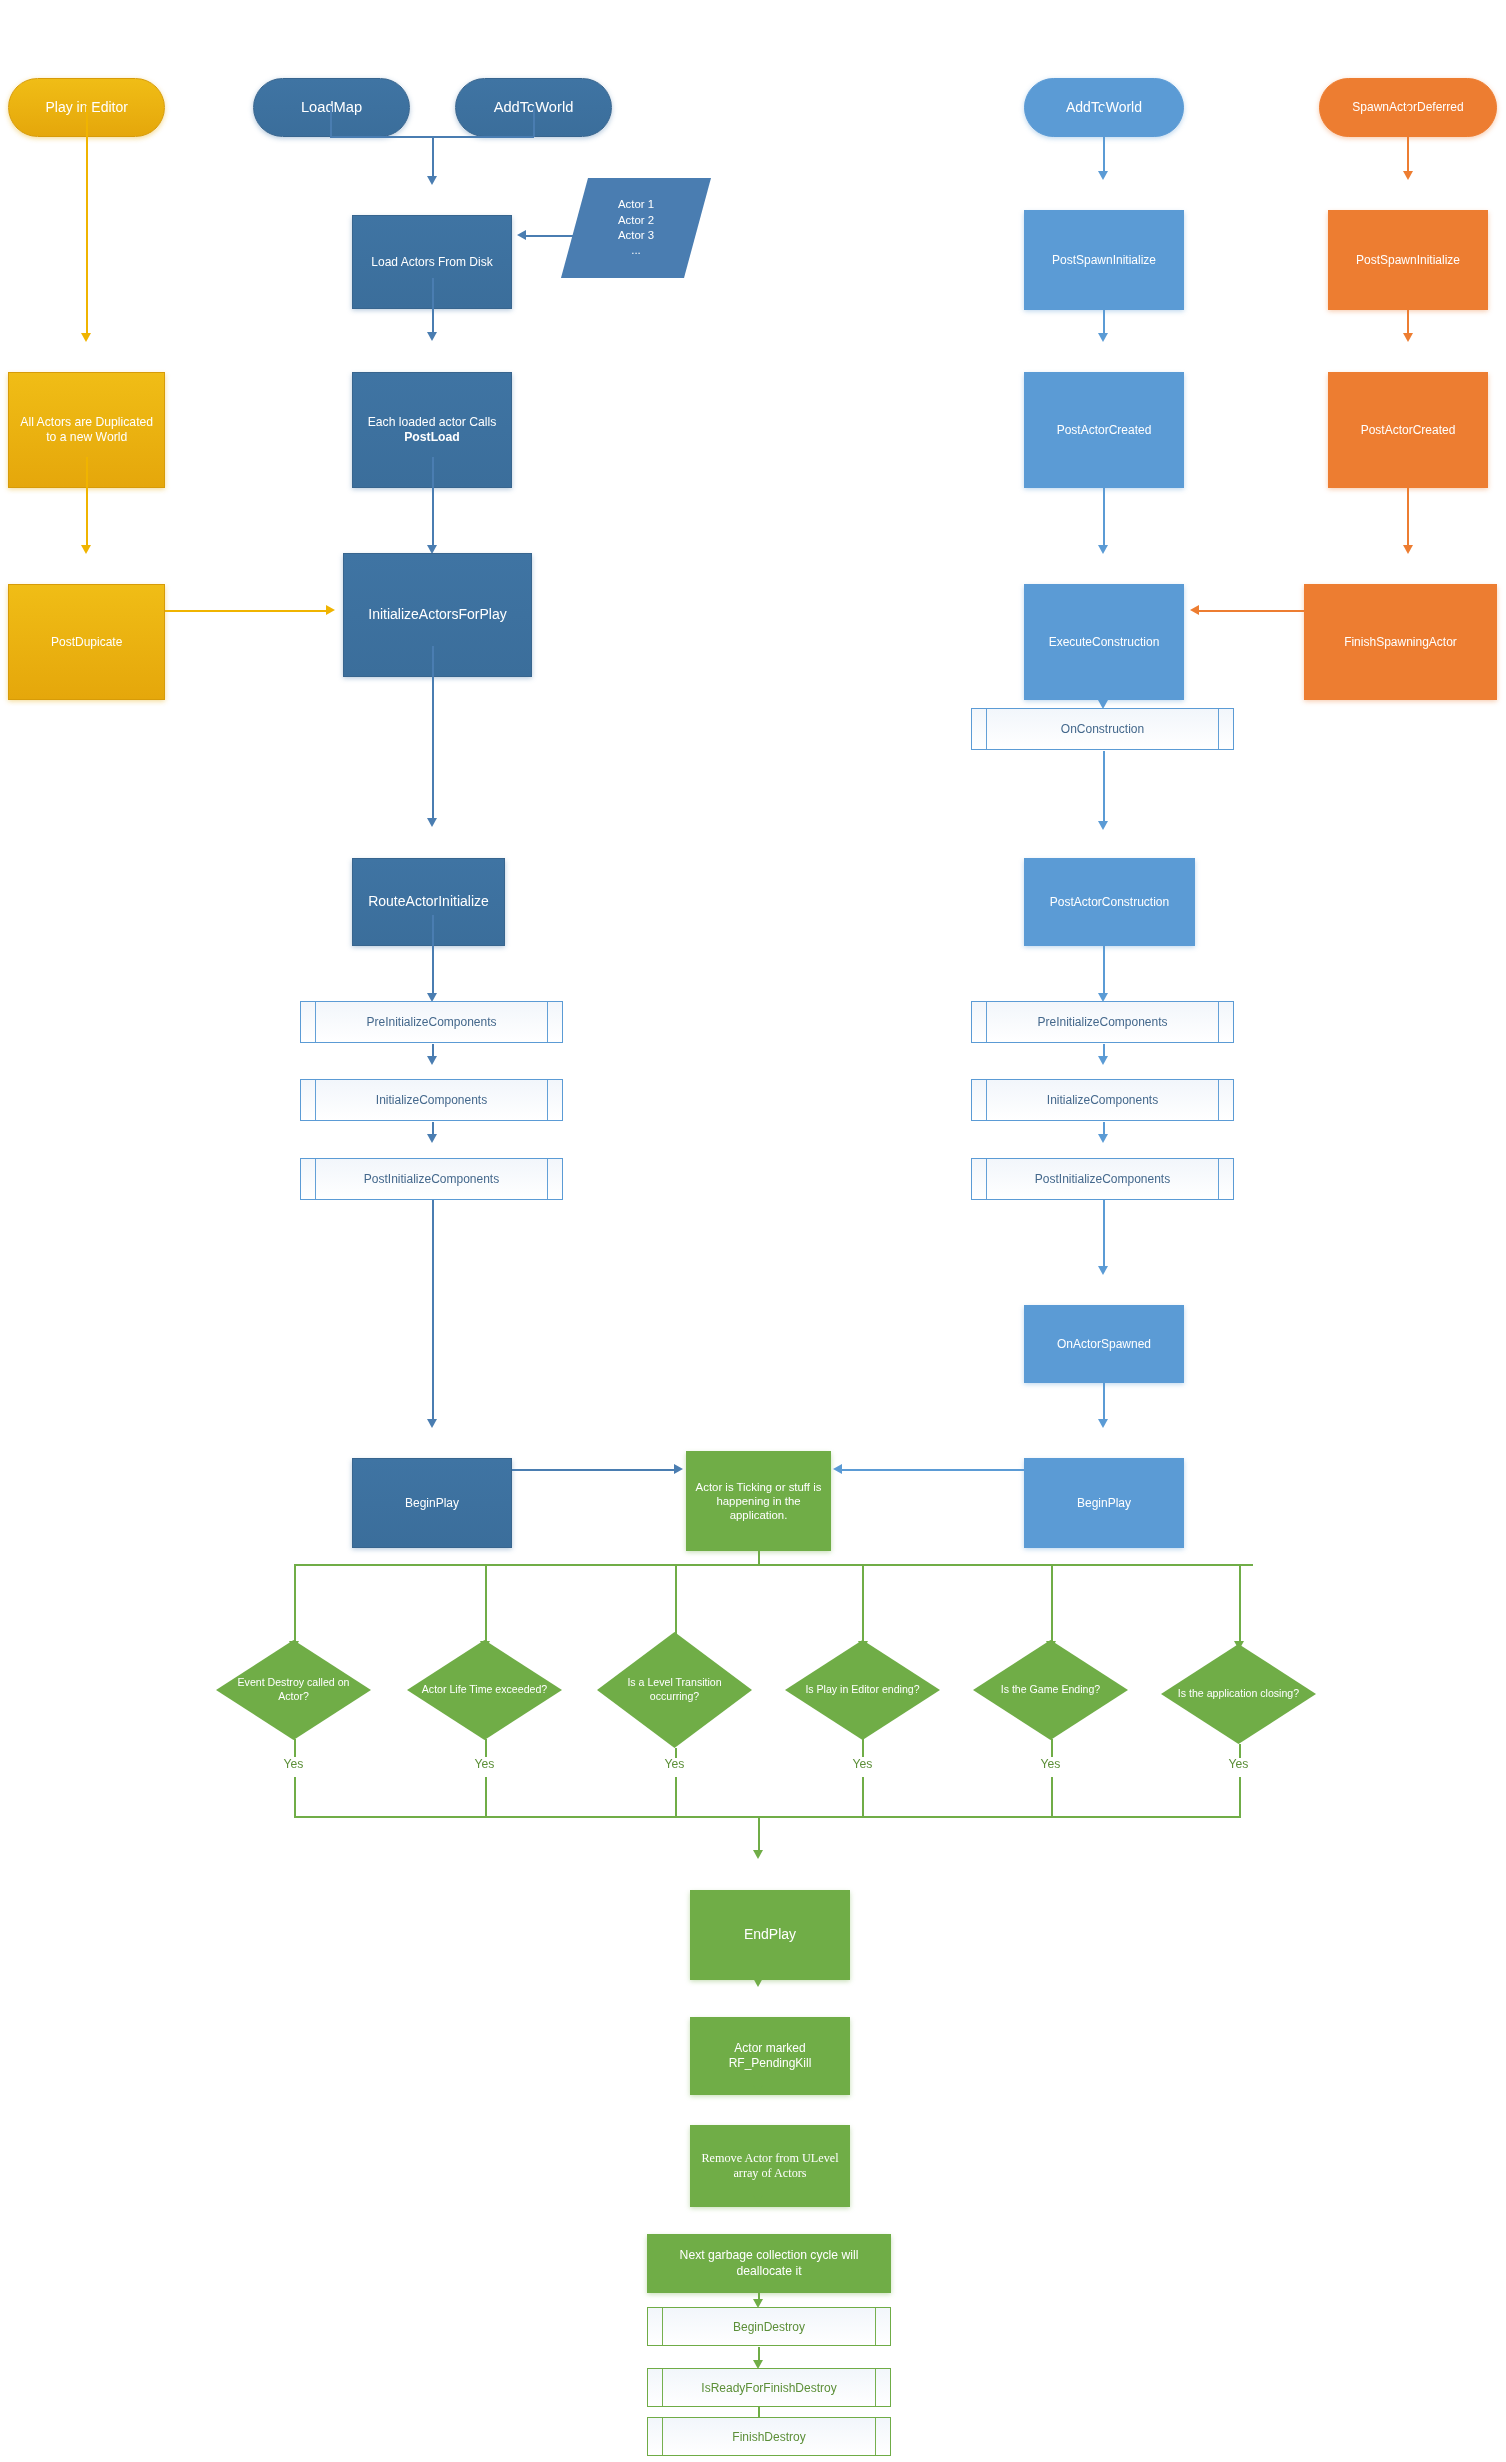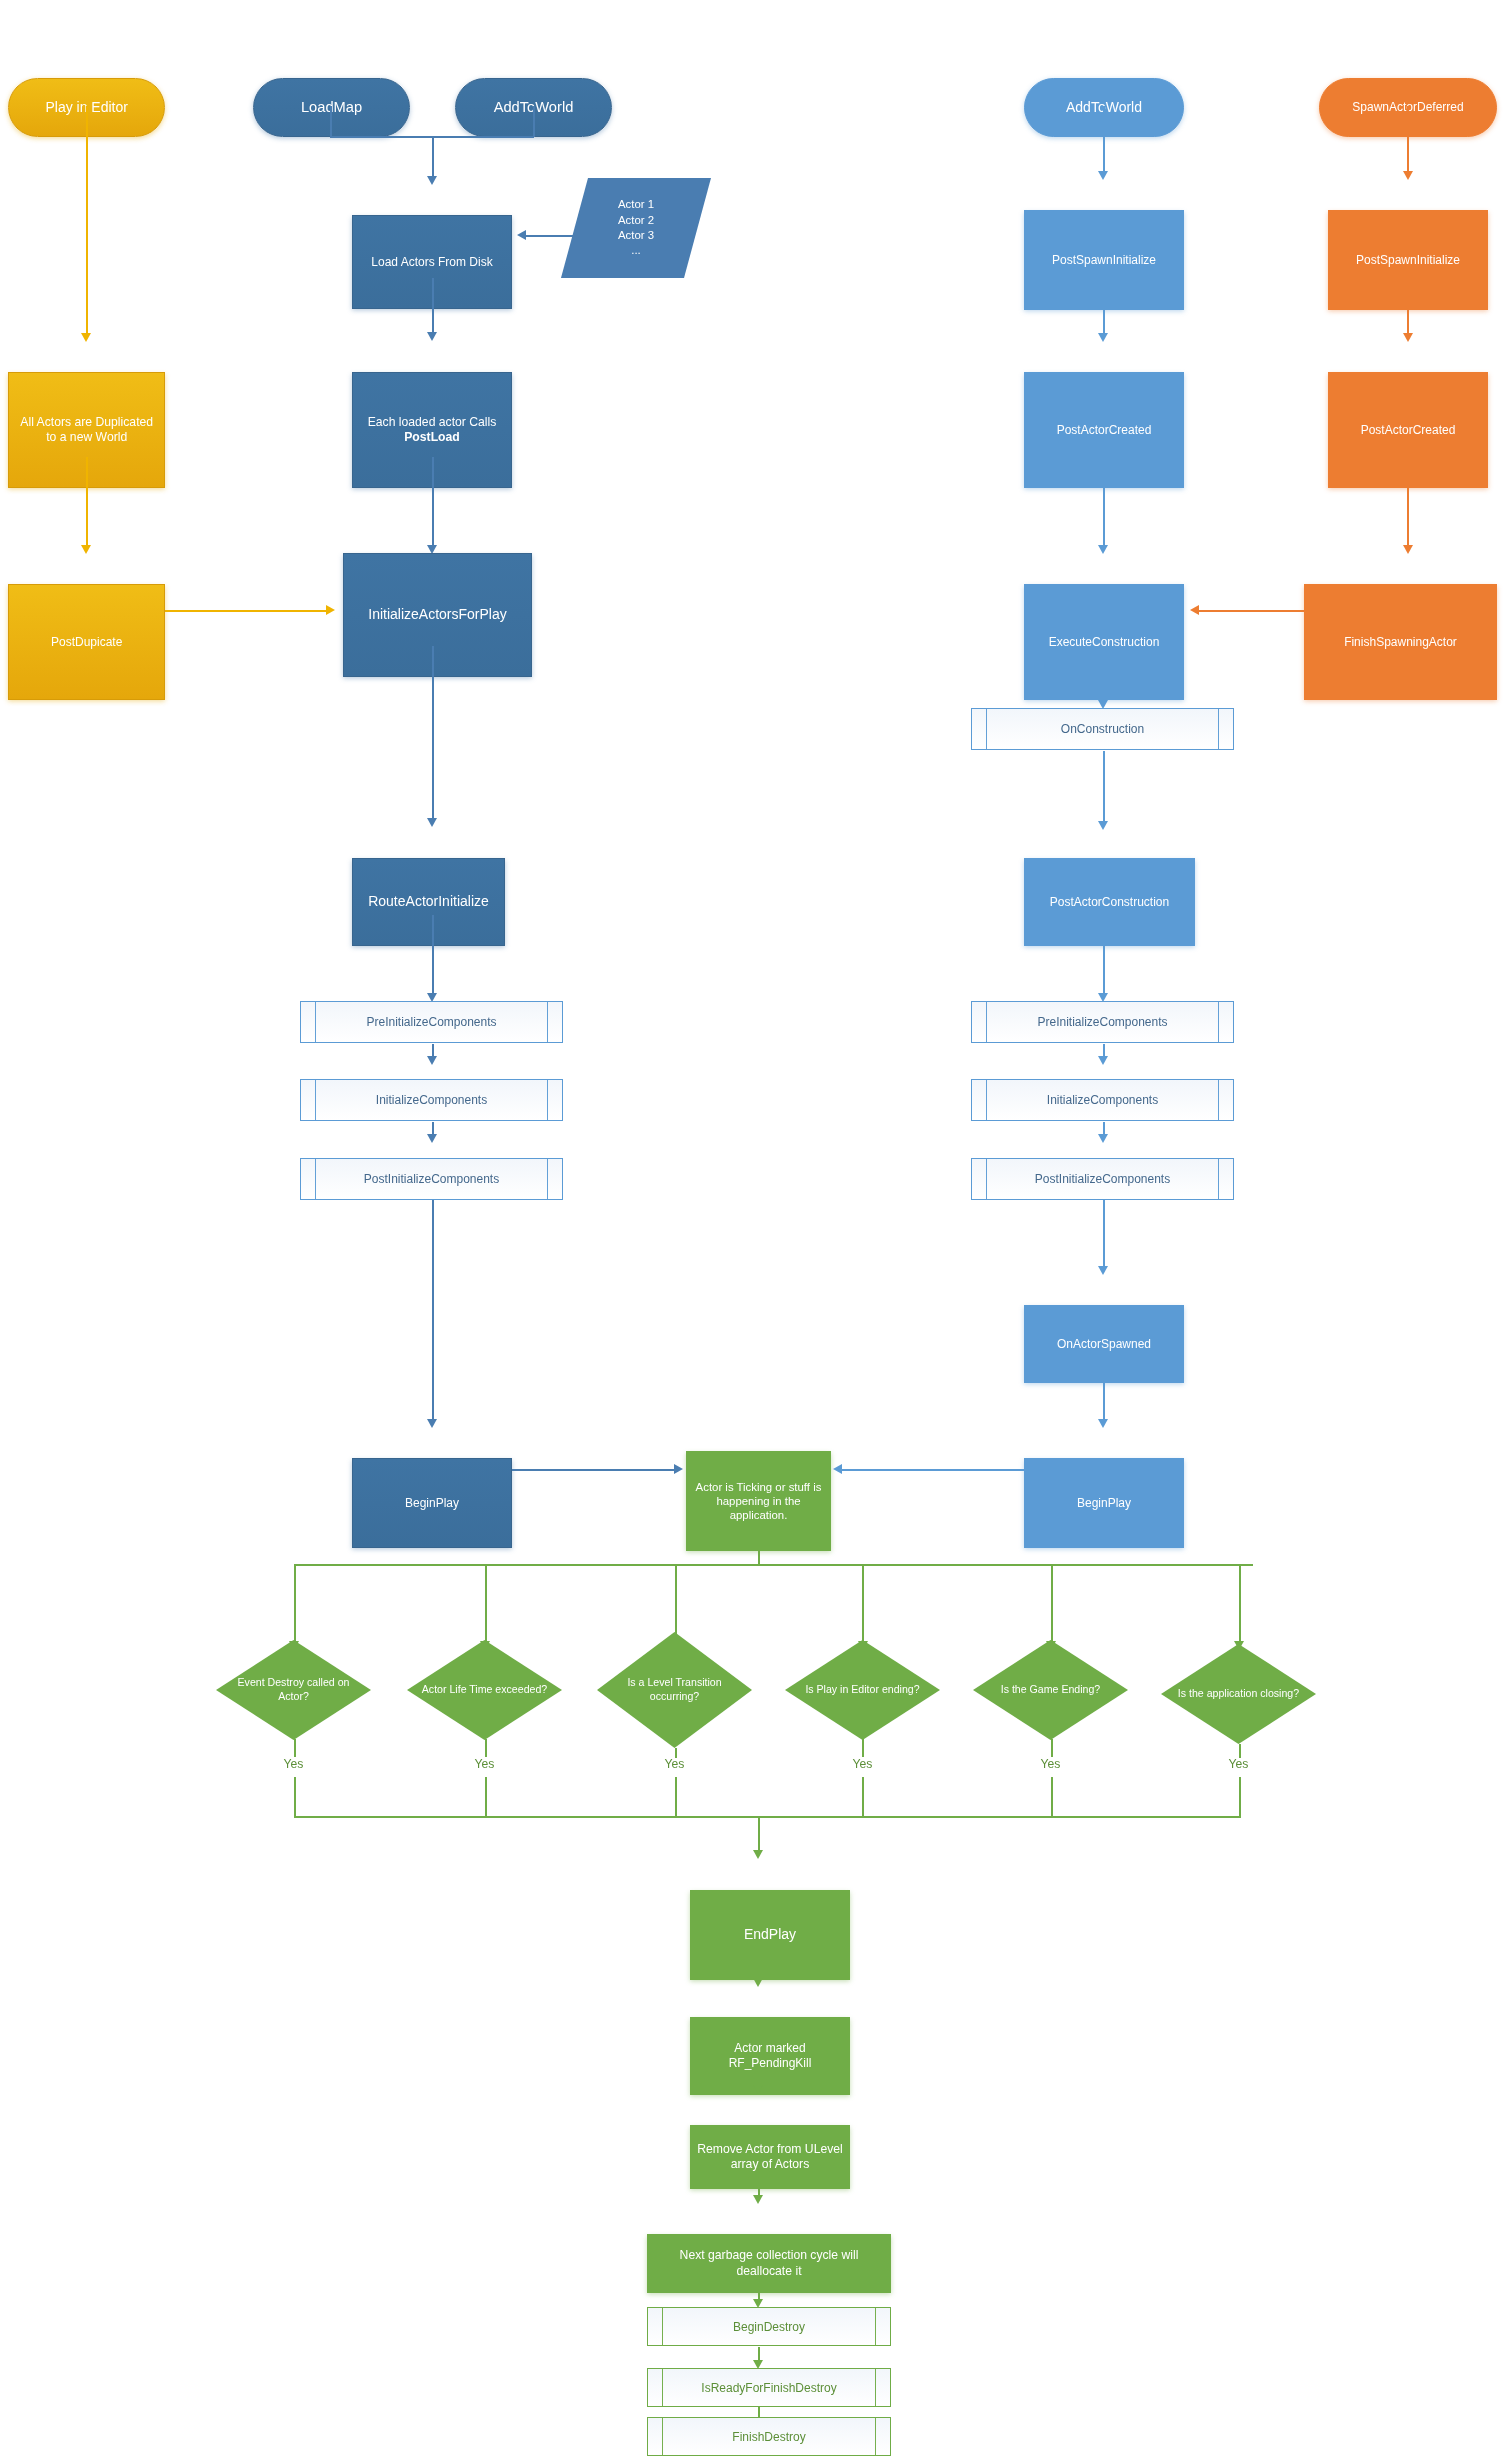--- a/index.html
+++ b/index.html
@@ -373,21 +373,21 @@
   </div>
   <div class="ln v green" style="left:758px;top:1948px;height:33px;"></div>
   <div class="ar down green" style="left:753px;top:1978px;"></div>
 
   <div class="node c-green fs16" style="left:690px;top:1986px;width:160px;height:78px;">
     <span>Actor marked RF_PendingKill</span>
   </div>
   <div class="ln v green" style="left:758px;top:2064px;height:24.5px;"></div>
   <div class="ar down green" style="left:753px;top:2085px;"></div>
 
-  <div class="node c-green fs15" style="left:690px;top:2094px;width:160px;height:64px;">
+  <div class="node c-green fs15" style="left:690px;top:2094px;width:160px;height:82px;font-family:Liberation Serif, serif;">
     <span>Remove Actor from ULevel array of Actors</span>
   </div>
   <div class="ln v green" style="left:758px;top:2172px;height:26px;"></div>
   <div class="ar down green" style="left:753px;top:2195px;"></div>
 
   <div class="node c-green fs15" style="left:647px;top:2203px;width:244px;height:59px;">
     <span>Next garbage collection cycle will deallocate it</span>
   </div>
   <div class="ln v green" style="left:758px;top:2278px;height:24.5px;"></div>
   <div class="ar down green" style="left:753px;top:2299px;"></div>

